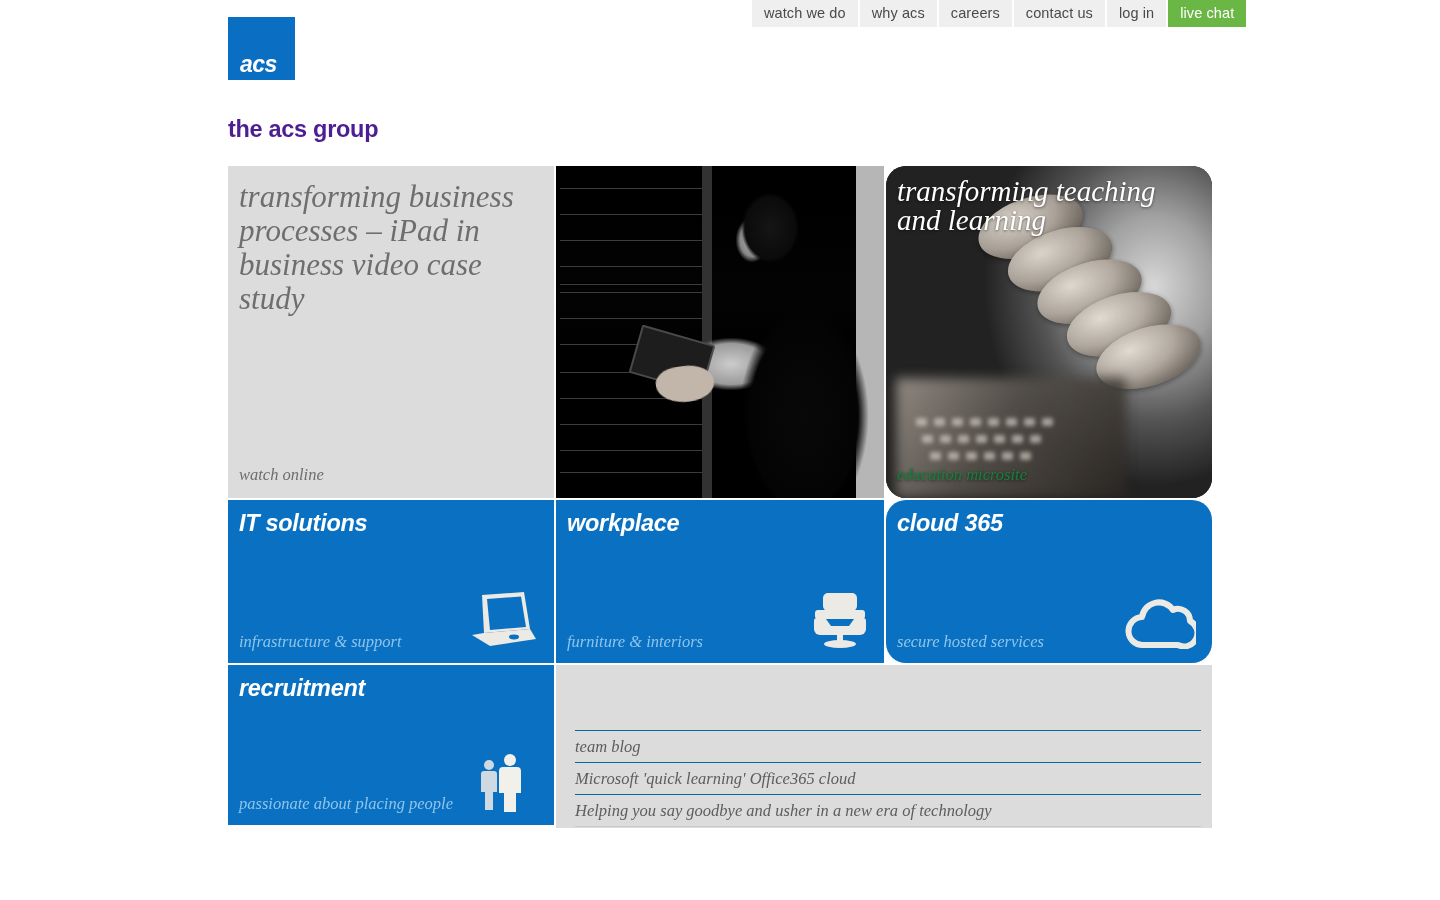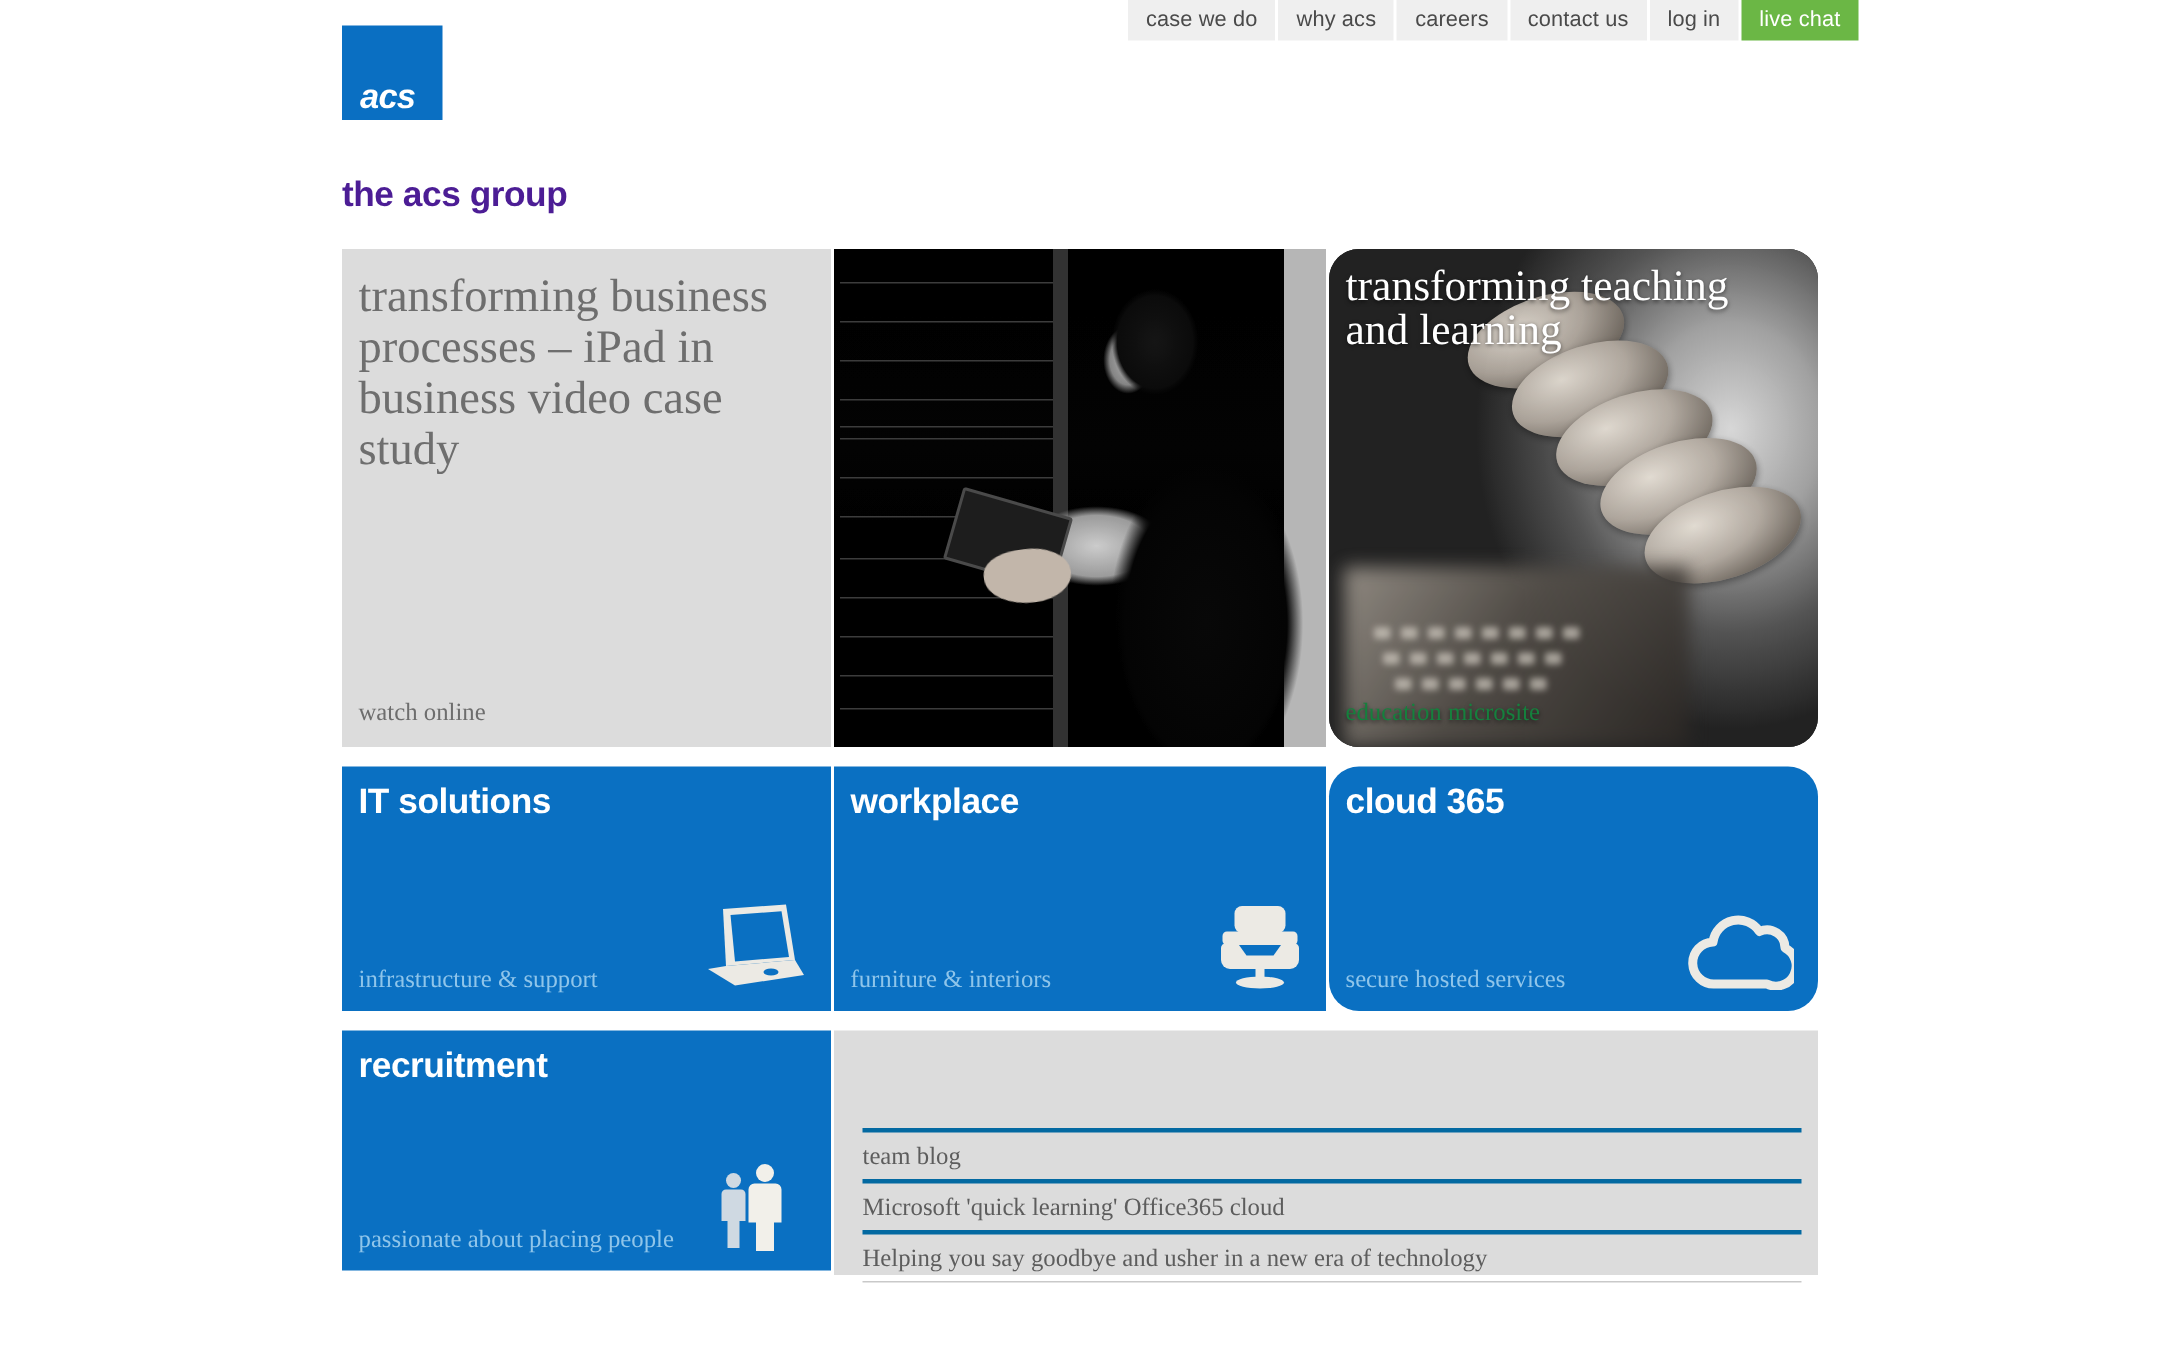--- a/index.html
+++ b/index.html
@@ -78,21 +78,22 @@
   
   .grid {
     position: absolute;
     left: 228px;
     top: 166px;
     width: 984px;
   }
   .row {
     display: flex;
     gap: 2px;
-    margin-bottom: 13px;
+    margin-bottom: 2px;
+    font-style: italic;
   }
   .tile {
     position: relative;
     overflow: hidden;
     box-sizing: border-box;
   }
   .col-1 { width: 326px; }
   .col-2 { width: 328px; }
   .col-3 { width: 326px; border-radius: 20px; }
 
@@ -172,21 +173,21 @@
     padding: 0 19px;
     position: relative;
   }
   .blog-list {
     position: absolute;
     left: 19px;
     right: 11px;
     top: 65px;
   }
   .blog-item {
-    border-top: 3px solid #0369a1;
+    border-top: 1px solid #0369a1;
     font-family: "Liberation Serif", serif;
     font-size: 16.5px;
     color: #5d5d5d;
     line-height: 31px;
     height: 31px;
     cursor: pointer;
     white-space: nowrap;
     overflow: hidden;
   }
   .blog-item:last-child { border-bottom: 1px solid #c9c9c9; }
@@ -287,21 +288,21 @@
     position: absolute;
     width: 11px; height: 8px;
     background: #d8d2c8;
     border-radius: 2px;
   }
 </style>
 </head>
 <body>
 
 <nav class="topnav">
-  <div class="nav-item">case we do</div>
+  <div class="nav-item">watch we do</div>
   <div class="nav-item">why acs</div>
   <div class="nav-item">careers</div>
   <div class="nav-item">contact us</div>
   <div class="nav-item">log in</div>
   <div class="nav-item live-chat">live chat</div>
 </nav>
 
 <div class="logo-wrap">
   <div class="logo-mark">
     <span class="logo-mark-text">acs</span>

